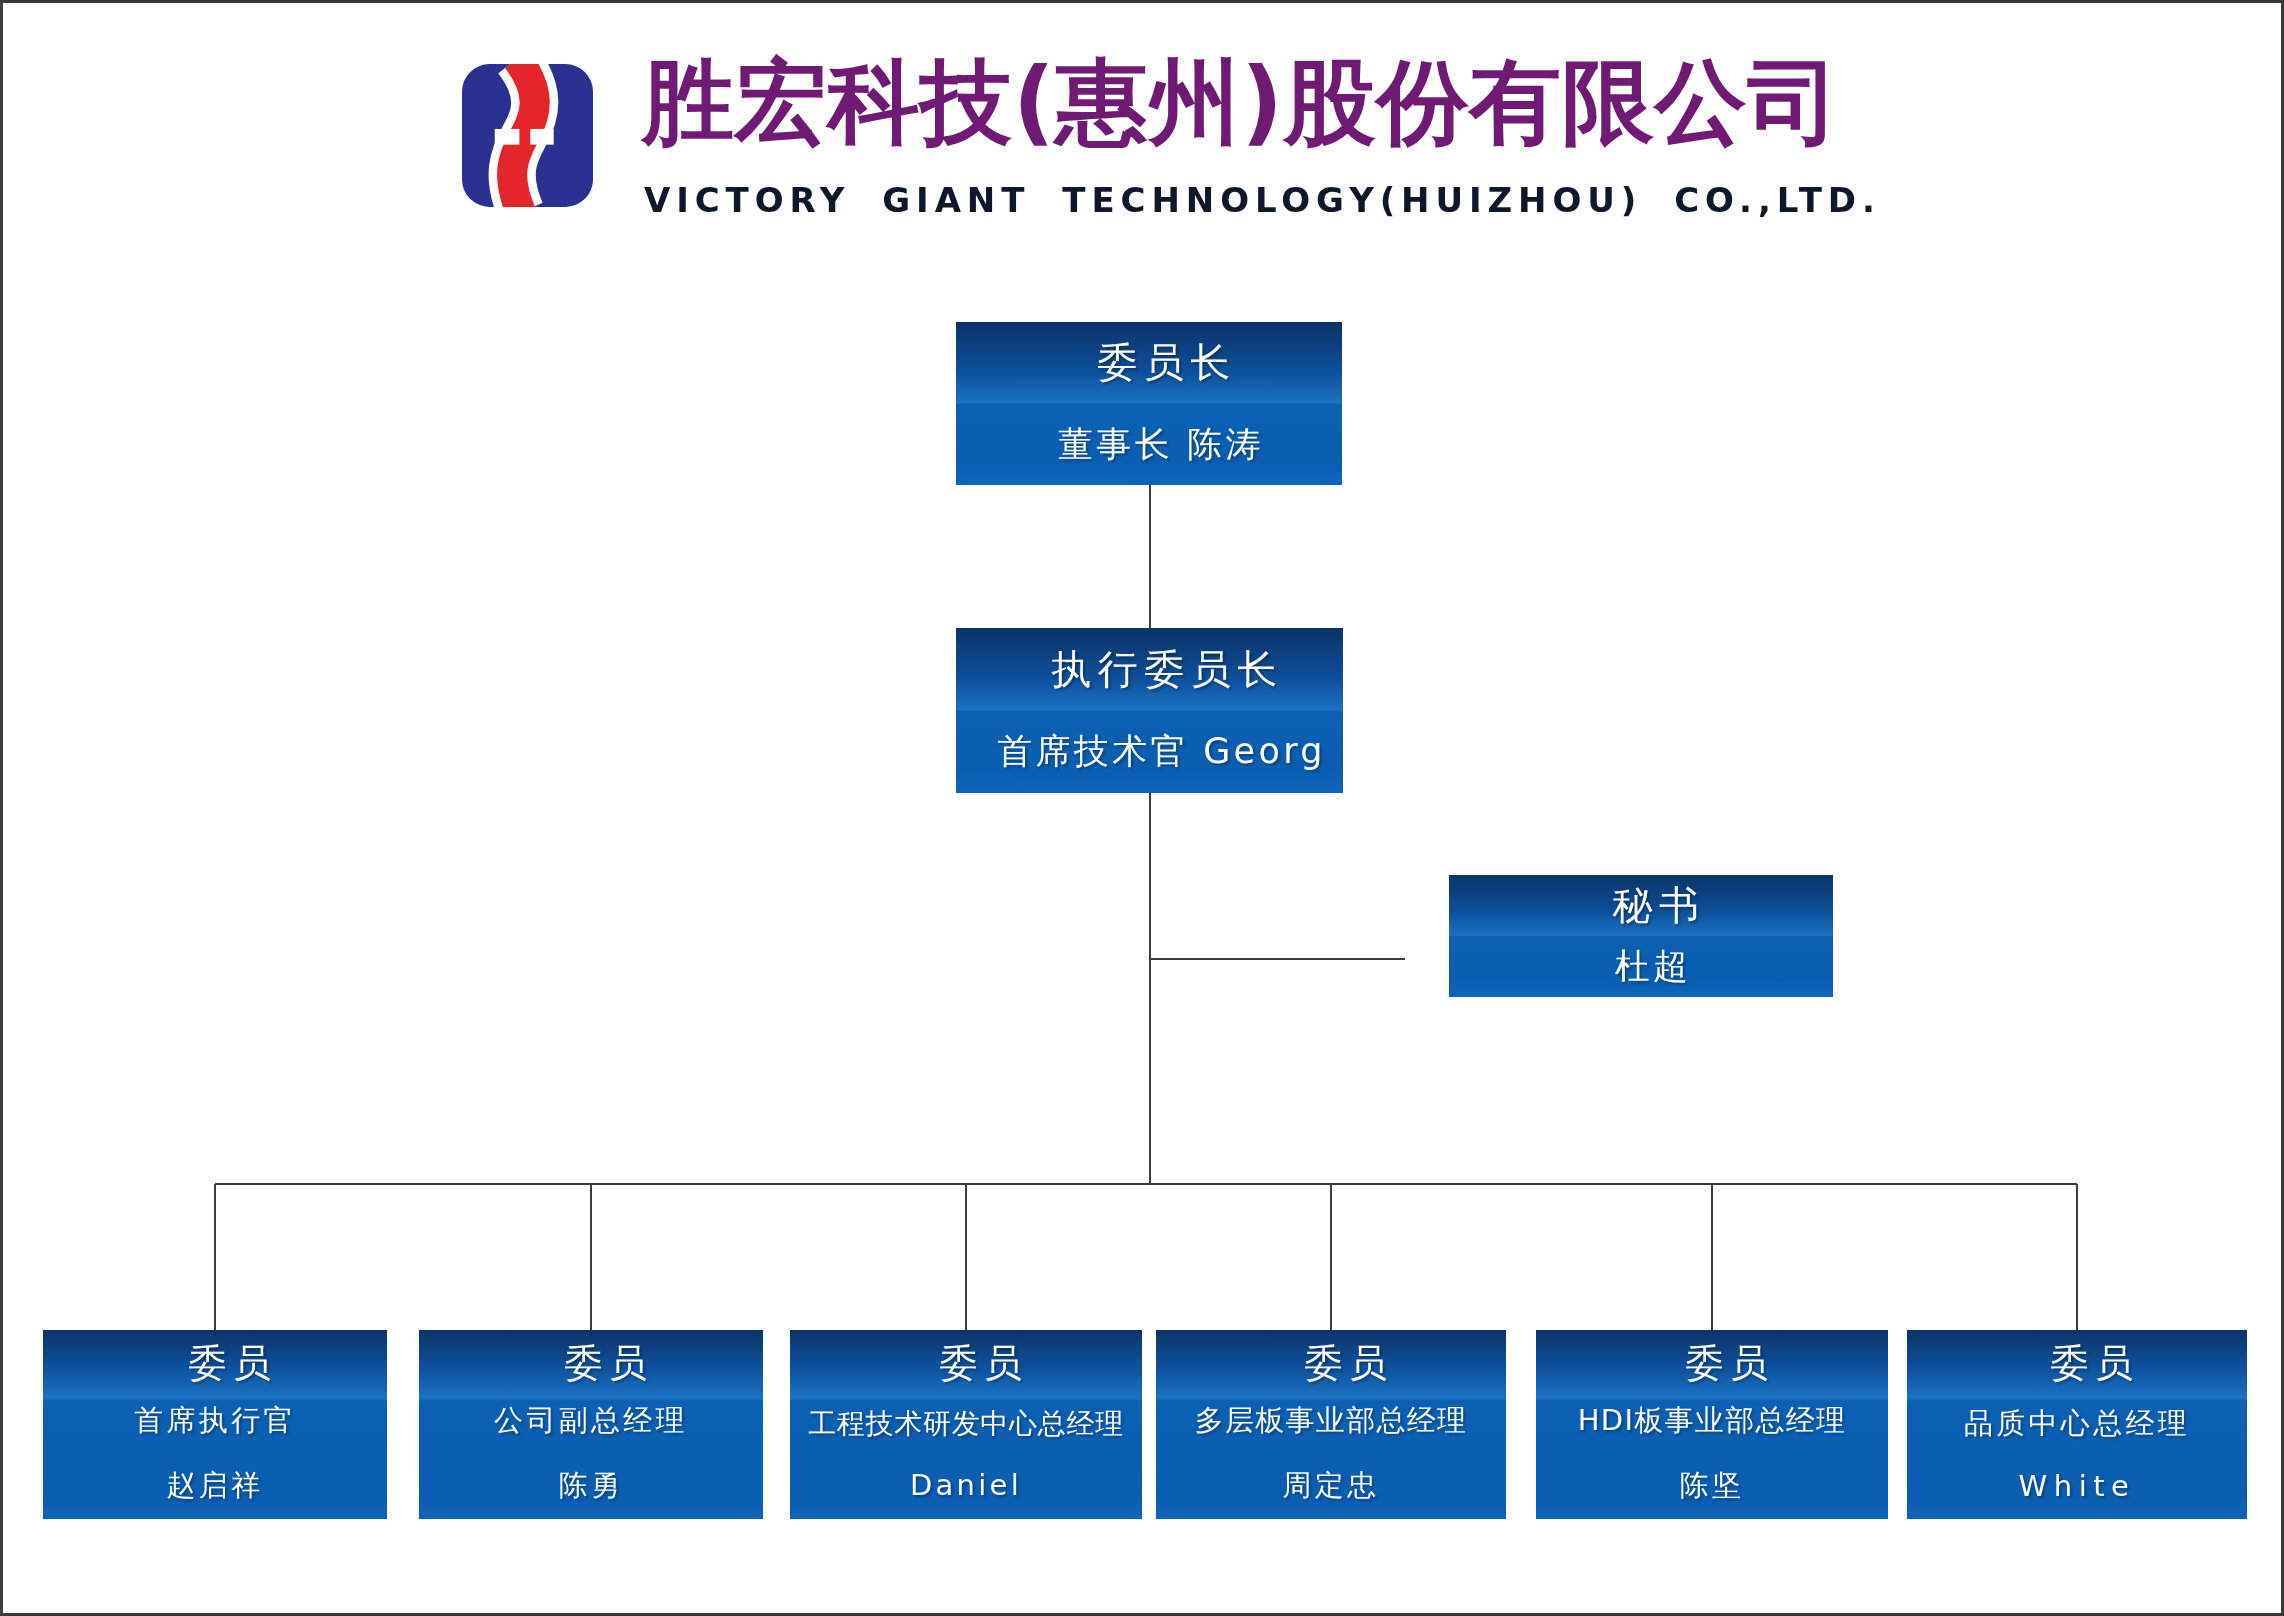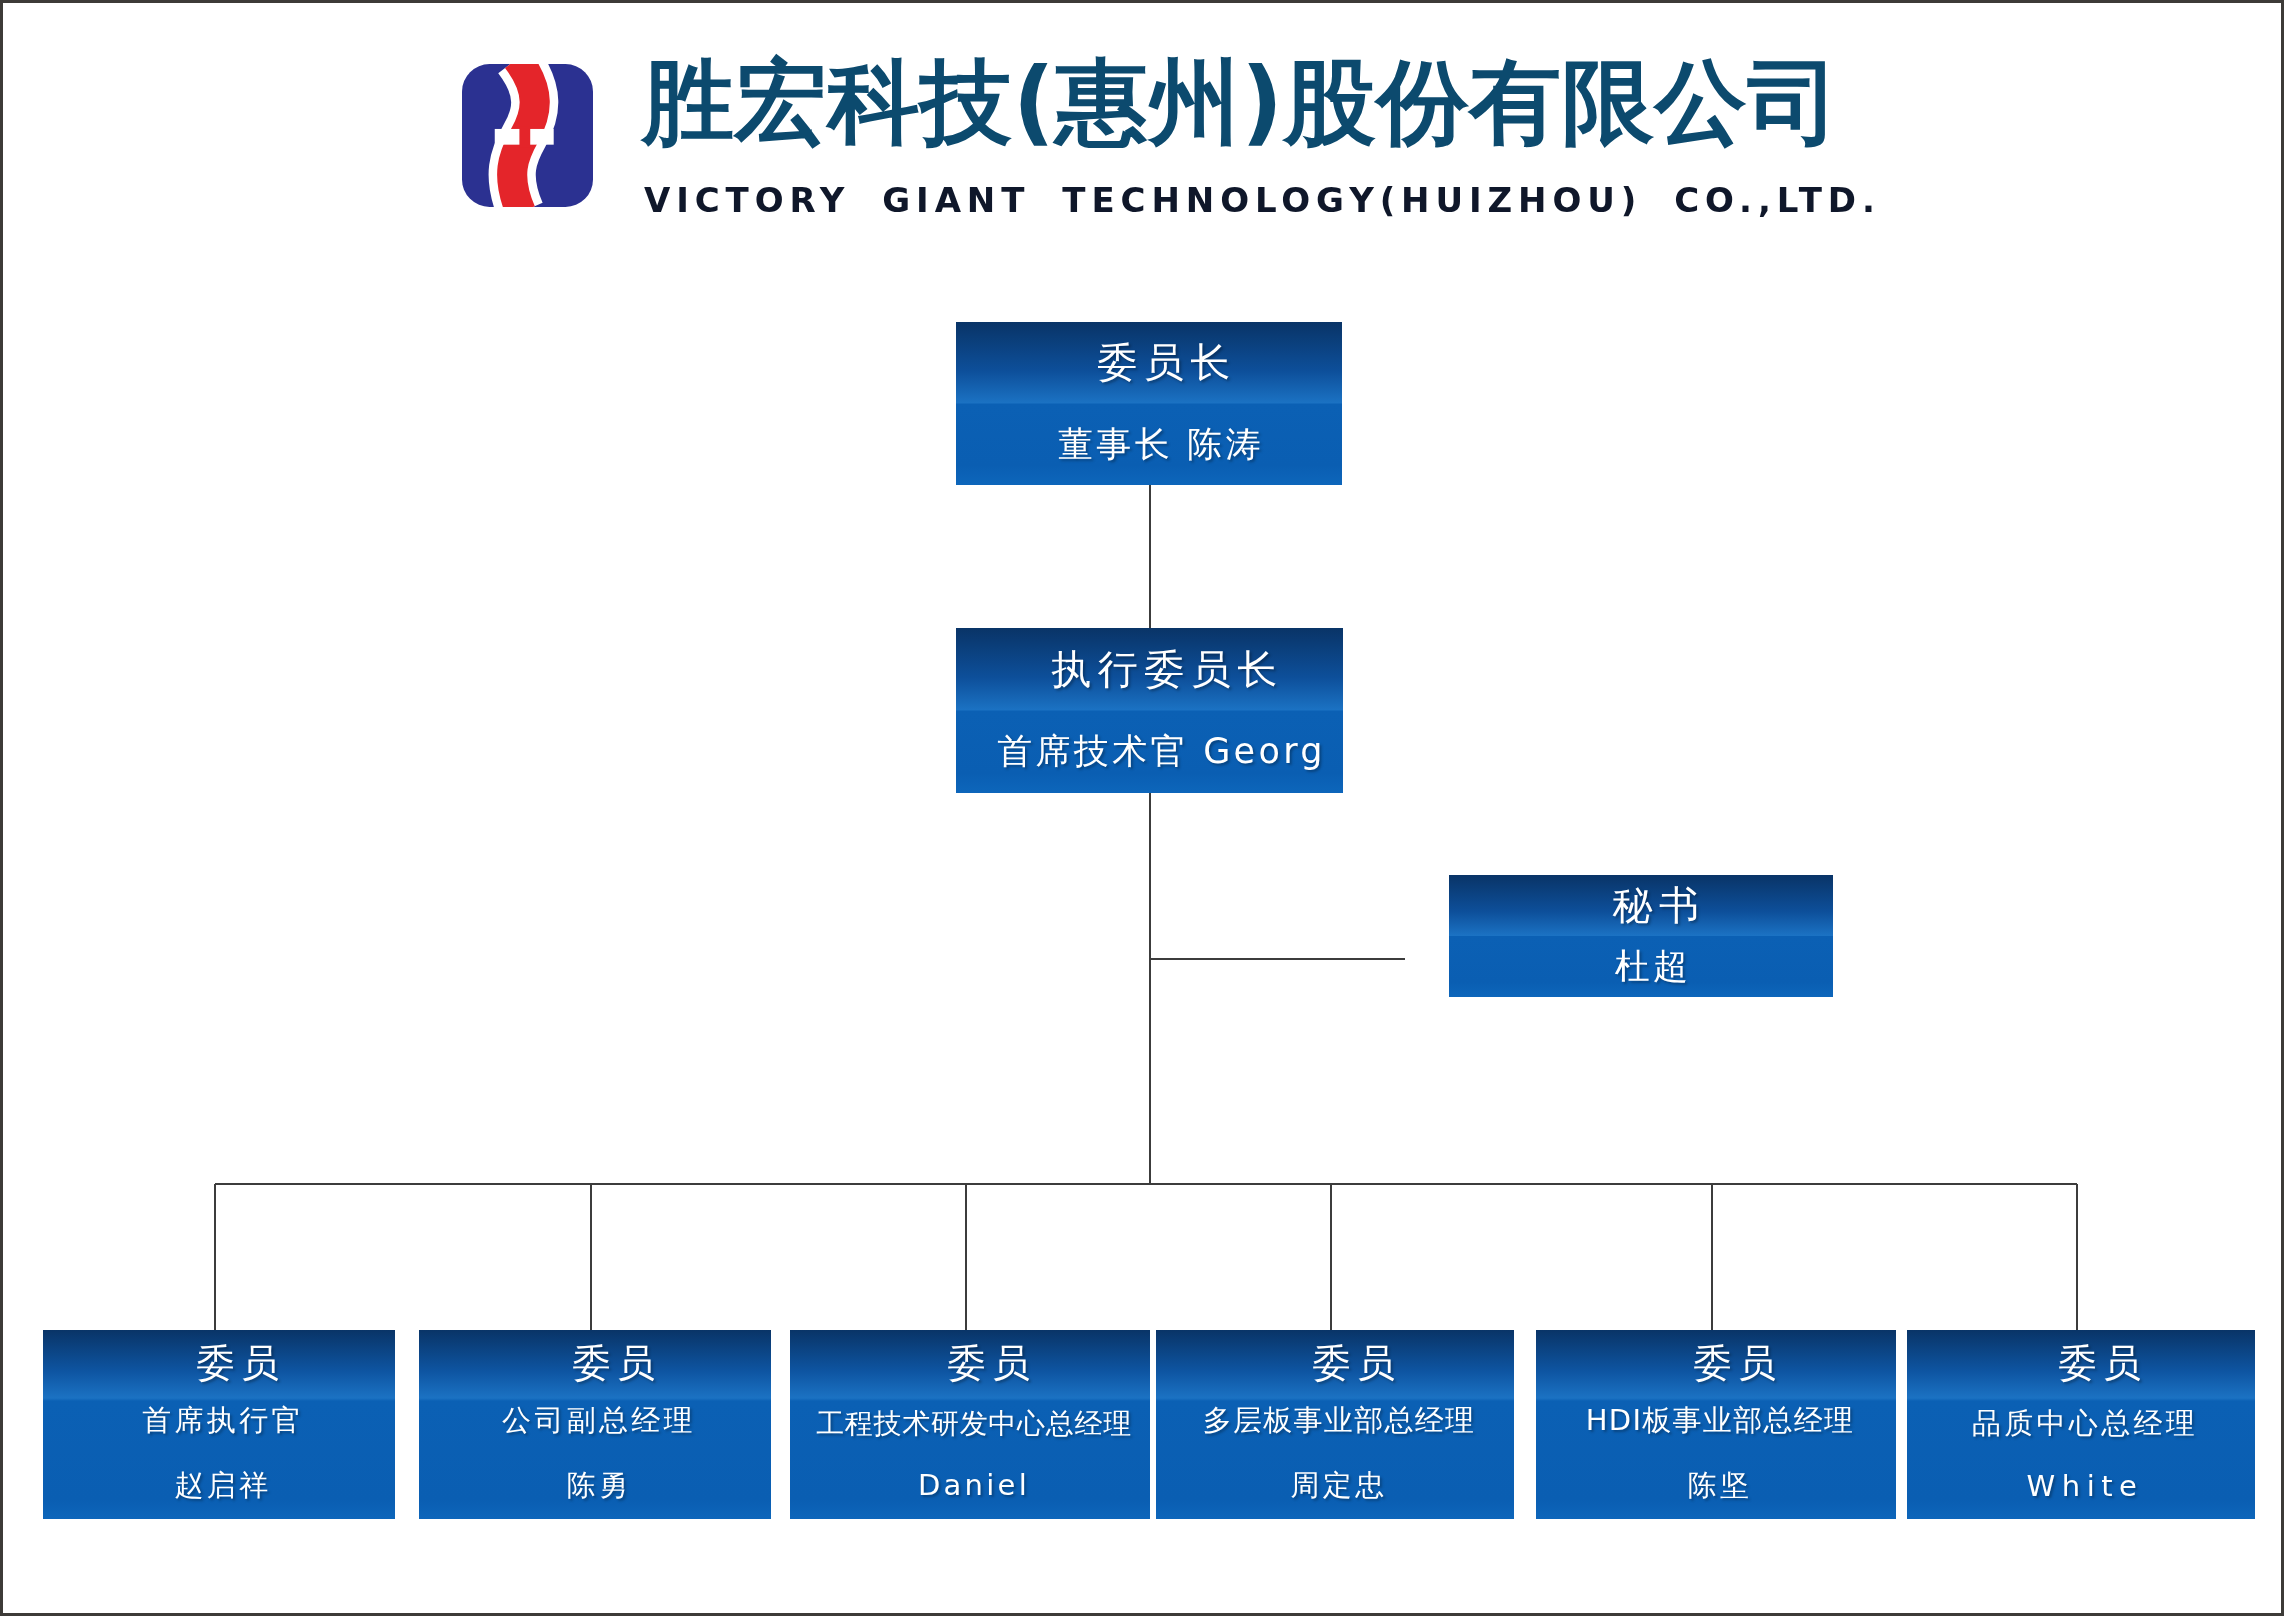--- a/index.html
+++ b/index.html
@@ -10,21 +10,21 @@
     border:3.9px solid #3d3b38;
     box-sizing:border-box;
     overflow:hidden;
     font-family:"DejaVu Sans","Liberation Sans",sans-serif;
   }
 
   
   .logo { position:absolute; left:459px; top:61px; width:131px; height:143px; }
   .title-zh {
     position:absolute; left:639px; top:47px; width:1334px;
-    font-size:92px; font-weight:bold; color:#0c4a6e;
+    font-size:92px; font-weight:bold; color:#701a75;
     letter-spacing:0.7px; white-space:nowrap; line-height:1.15;
   }
   .title-en {
     position:absolute; left:641px; top:177px; width:1334px;
     font-size:34px; font-weight:bold; color:#0f172a;
     letter-spacing:5.9px; word-spacing:14.3px; white-space:nowrap;
   }
 
   
   .connectors { position:absolute; left:0; top:0; width:2284px; height:1616px; }
@@ -50,21 +50,20 @@
       #093467 0%, #0d4f9a 30%, #1b72c3 49.6%,
       #0b60b4 50.4%, #0a5eb2 88%, #0d66bb 100%);
   }
   .top-node .node-title { height:50%; font-size:40px; }
   .top-node .node-body  { height:50%; font-size:35px;padding-left:24px; }
 
   .member {
     background:linear-gradient(180deg,
       #093467 0%, #0e55a2 22%, #1b72c3 36%,
       #0b60b4 37.6%, #0a5eb2 90%, #0d66bb 100%);
-    padding-left:8px;
   }
   .member .node-title { height:37%; font-size:38px; }
   .member .node-body  { height:63%; font-size:29px; gap:25px; padding-bottom:9px; }
 </style>
 </head>
 <body>
 
 <div class="canvas">
 
   <svg class="logo" viewBox="0 0 200 218" aria-hidden="true">

